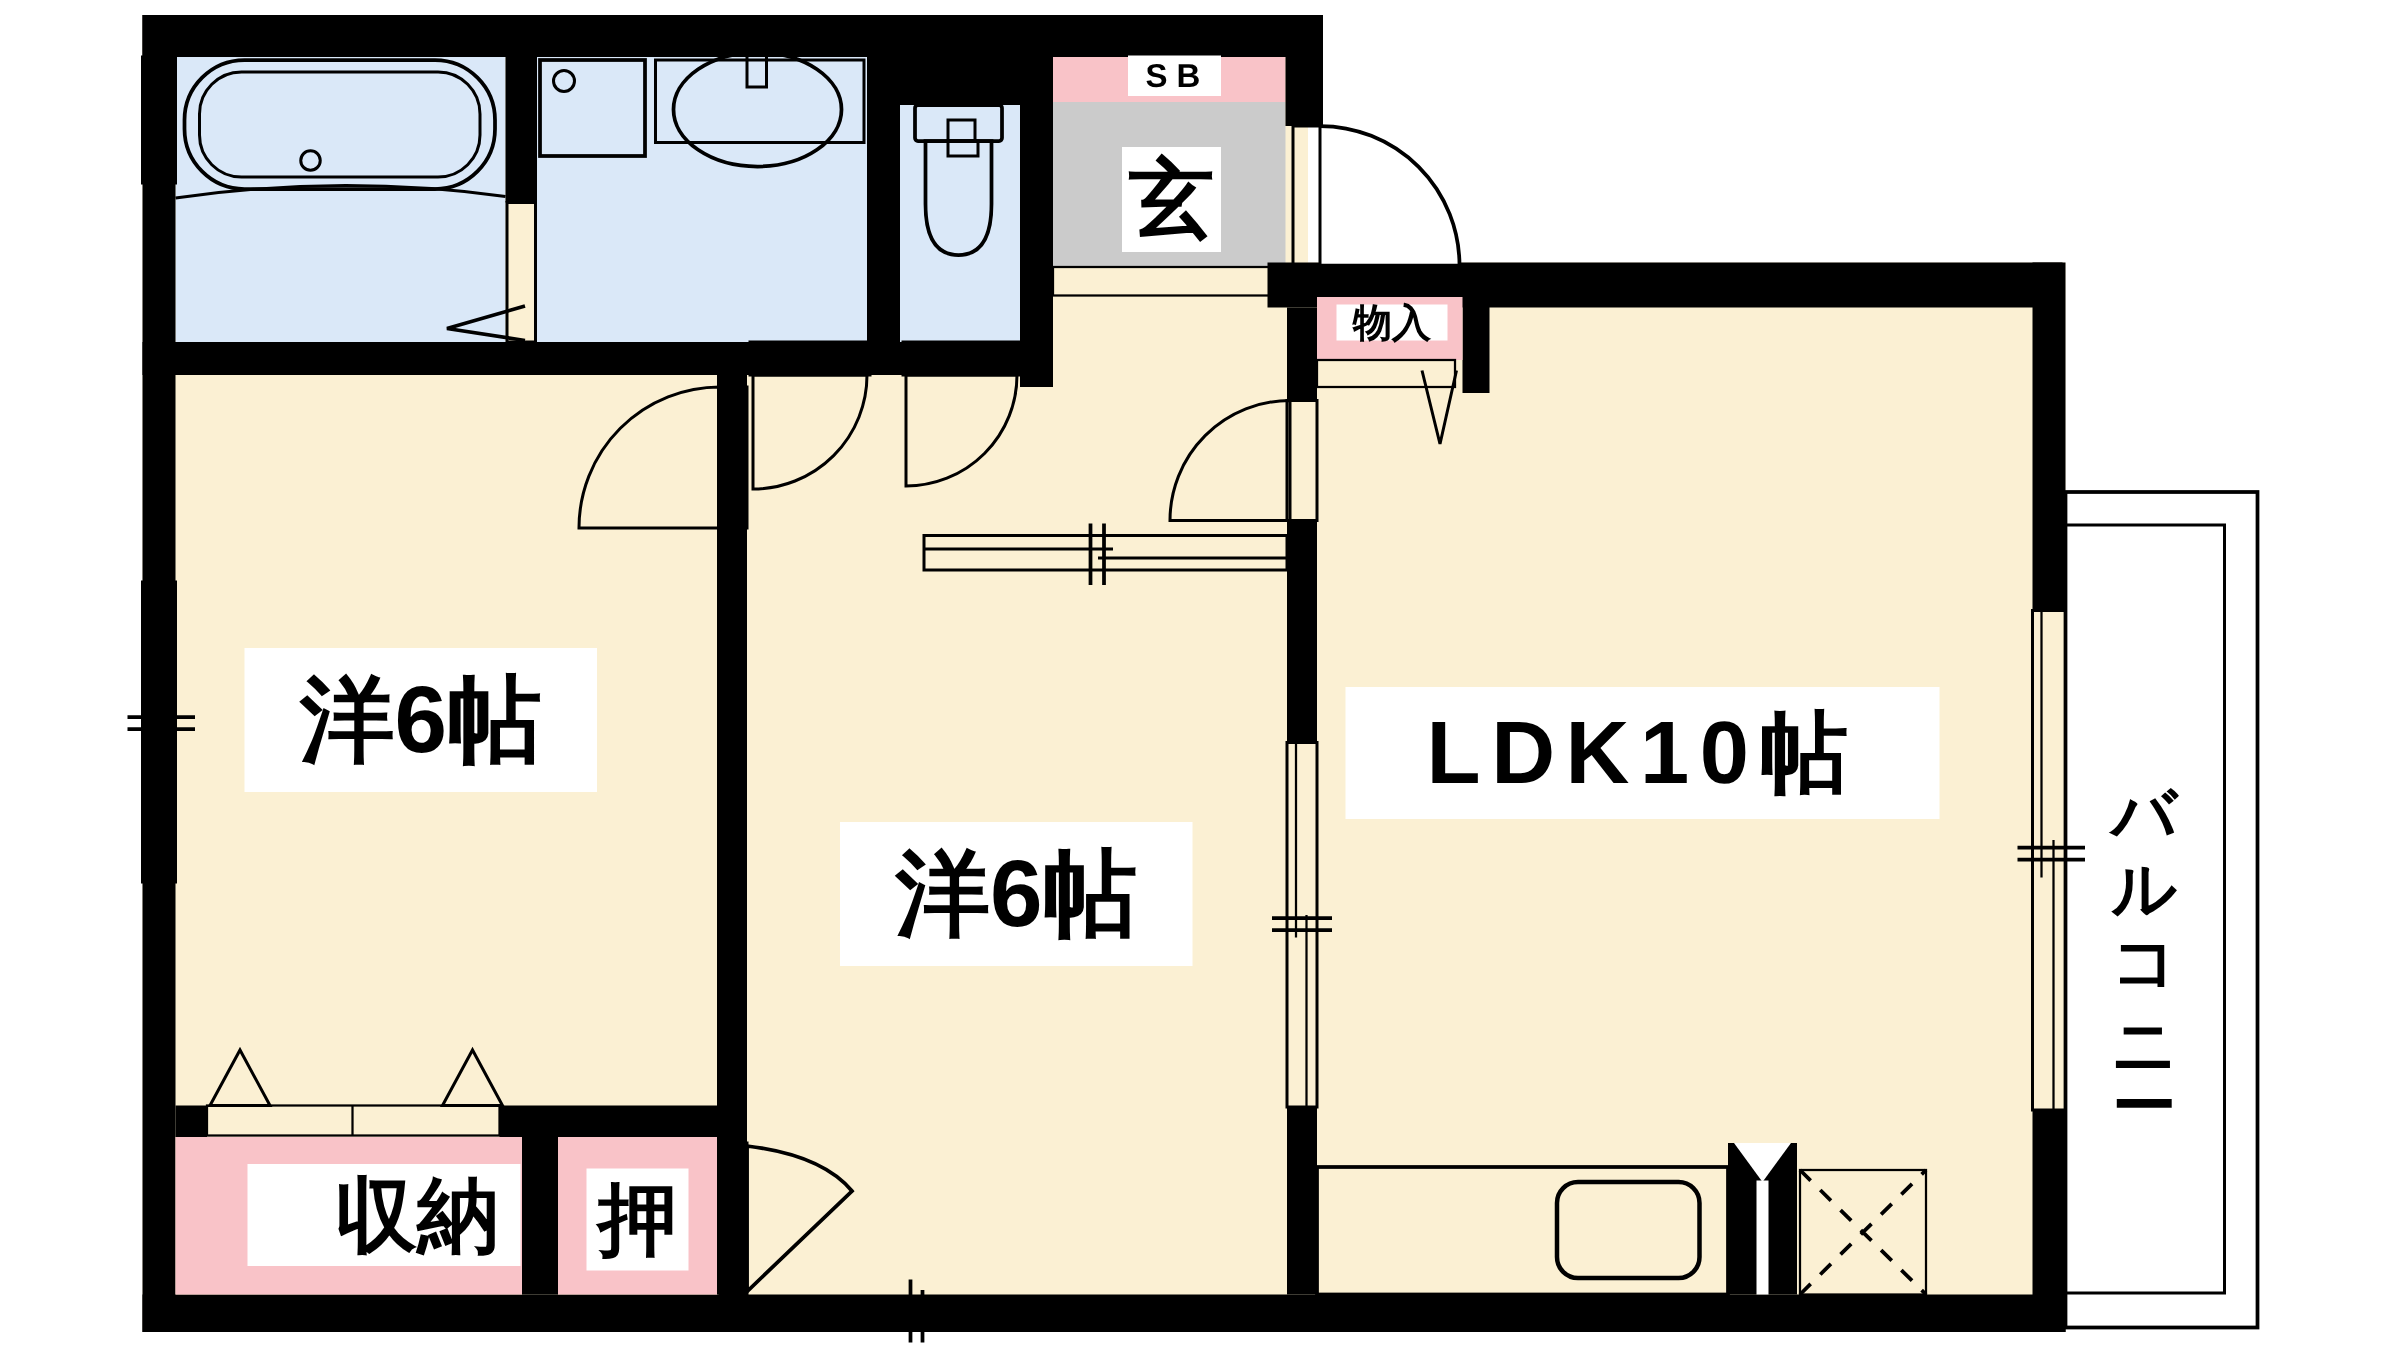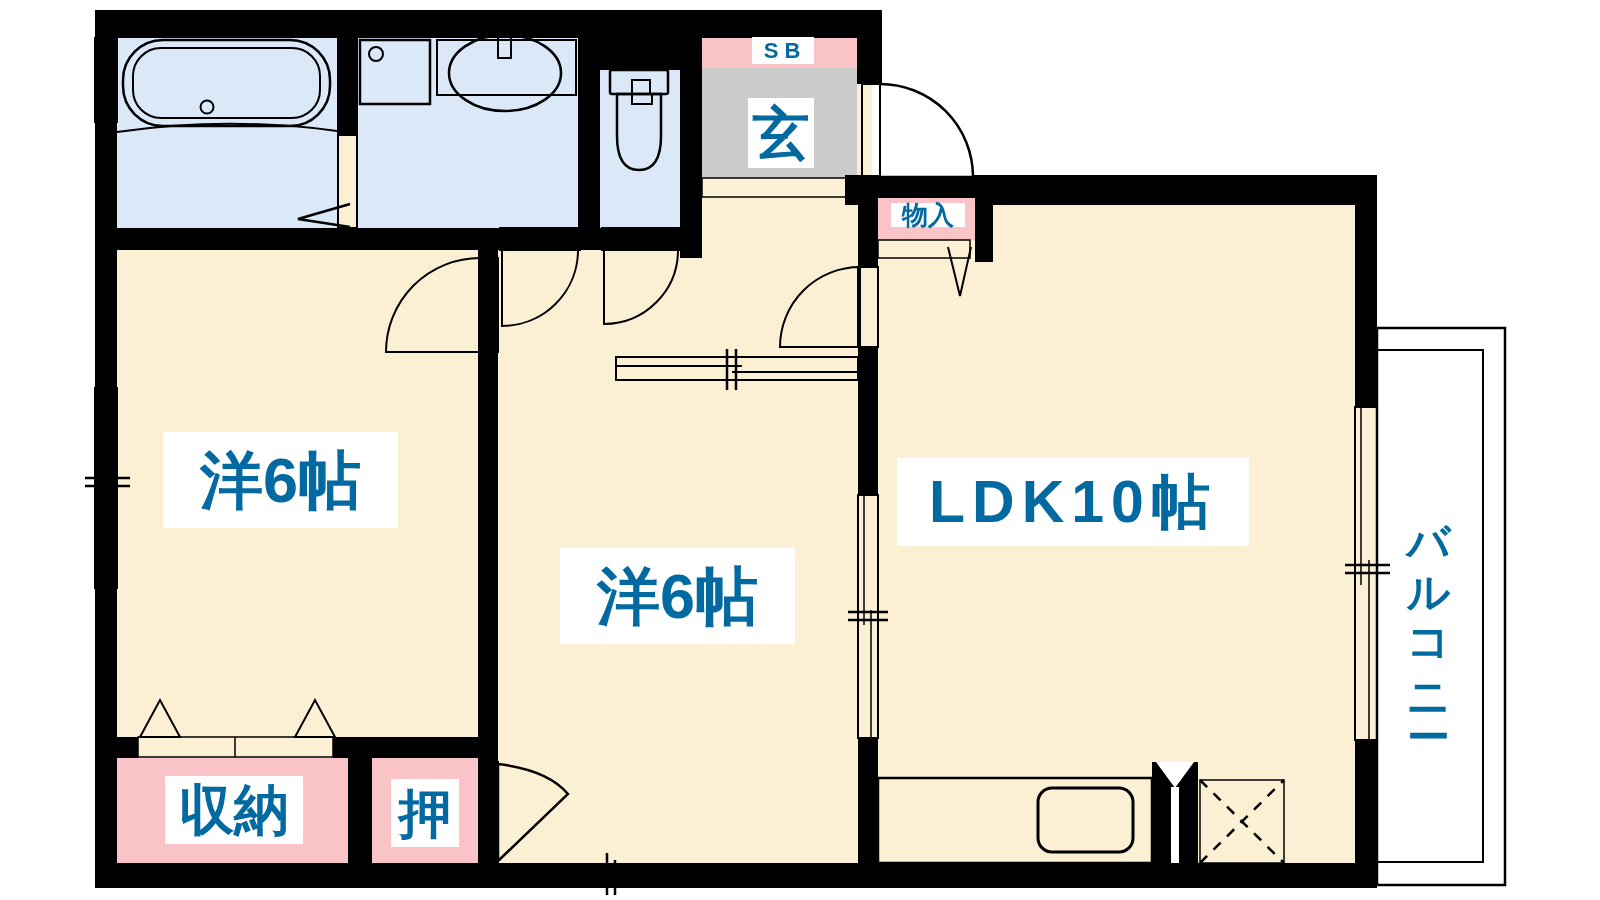--- a/index.html
+++ b/index.html
@@ -9,32 +9,32 @@
   
   .wall{fill:var(--wall,#000);}
   .room{fill:var(--room_fill,#fbf0d3);}
   .wet{fill:var(--wet_fill,#dae8f8);}
   .pink{fill:var(--closet_fill,#f9c3c8);}
   .gray{fill:var(--genkan_fill,#cbcbcb);}
   .purple{fill:var(--kitchen_fill,#e7dcf3);}
   .bal{fill:var(--balcony_fill,#cbcbcb);}
   .w{fill:#fff;}
   .ln{stroke:#000;fill:none;}
-  .lbl{position:absolute;background:var(--label_bg,#fff);color:#0369a1;display:flex;
+  .lbl{position:absolute;background:var(--label_bg,#fff);color:#000000;display:flex;
        align-items:center;justify-content:center;font-weight:bold;line-height:1;
        white-space:nowrap;}
   #lbl-room-left{left:163px;top:432px;width:235px;height:96px;font-size:63px;}
   #lbl-room-center{left:560px;top:548px;width:235px;height:96px;font-size:63px;}
-  #lbl-ldk{left:897px;top:458px;width:352px;height:88px;font-size:59px;letter-spacing:7px;}
+  #lbl-ldk{left:897px;top:458px;width:396px;height:88px;font-size:59px;letter-spacing:7px;}
   #lbl-balcony{left:1397px;top:448px;width:64px;height:318px;font-size:43px;
                writing-mode:vertical-rl;letter-spacing:6px;}
   #lbl-entrance{left:748px;top:98px;width:66px;height:70px;font-size:57px;}
   #lbl-sb{left:752px;top:37px;width:58px;height:27px;font-size:22px;letter-spacing:6px;padding-left:4px;}
   #lbl-storage-compartment{left:891px;top:203px;width:74px;height:24px;font-size:26px;}
-  #lbl-storage{left:165px;top:776px;width:138px;height:68px;font-size:55px;}
+  #lbl-storage{left:165px;top:776px;width:138px;height:68px;font-size:55px;padding-left:44px;}
   #lbl-closet{left:391px;top:779px;width:68px;height:68px;font-size:53px;}
 </style>
 </head>
 <body>
 
 <div class="stage">
 <svg width="1600" height="900" viewBox="0 0 1600 900">
 
   <path class="room" d="M95,10 L872,10 L872,175 L1377,175 L1377,888 L95,888 Z"></path>
 

